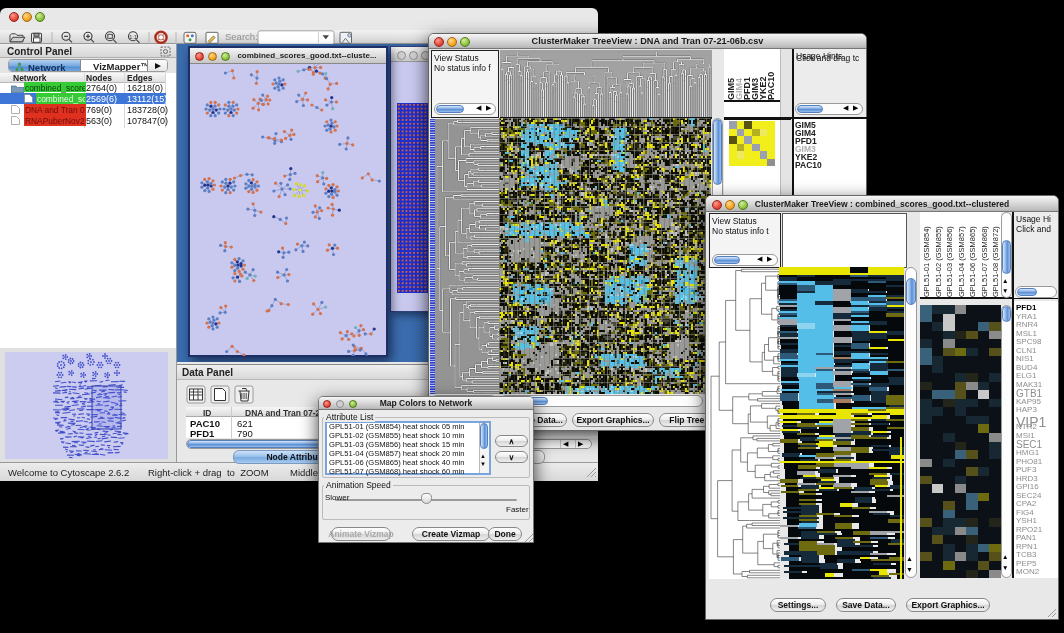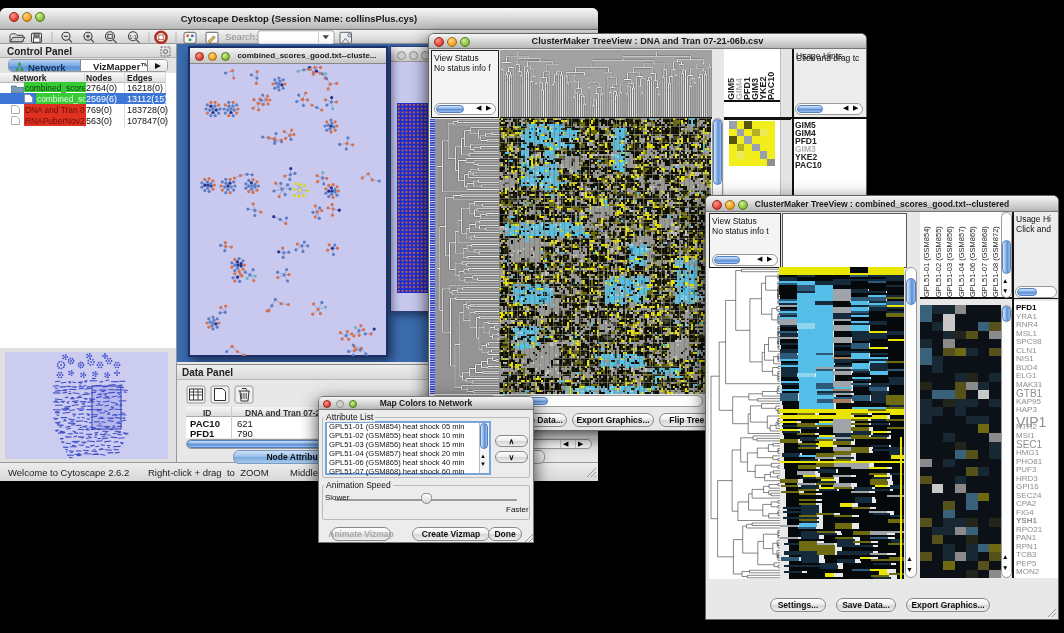--- a/index.html
+++ b/index.html
@@ -13,21 +13,20 @@
 .pill{position:absolute;border:1px solid #888;border-radius:8px;background:linear-gradient(#fff,#eee 45%,#d6d6d6 55%,#efefef);display:flex;align-items:center;justify-content:center;font-weight:bold;color:#111}
 .sb{position:absolute;background:#fdfdfd;border:1px solid #9a9a9a;border-radius:6px;overflow:hidden}
 .sbp{position:absolute;border-radius:5px;background:linear-gradient(#d7e6f8,#8db4e8 40%,#5b8fd6 60%,#9cc0ee);border:1px solid #5580c0}
 .sbv{position:absolute;background:#fdfdfd;border:1px solid #9a9a9a;border-radius:6px}
 .sbpv{position:absolute;border-radius:5px;background:linear-gradient(90deg,#d7e6f8,#8db4e8 40%,#5b8fd6 60%,#9cc0ee);border:1px solid #5580c0}
 .arr{position:absolute;color:#000;text-align:center}
 .panel{position:absolute;background:#f0f0f0;border:1px solid #555}
 .lbl{position:absolute;white-space:nowrap;color:#111}
 </style></head><body>
 <div class="win" style="left:0;top:8px;width:598px;height:473px;border-radius:6px 6px 0 0">
-    <div class="tbar" style="height:22px;font-size:9.5px;border-radius:6px 6px 0 0">Cytoscape Desktop (Session Name: collinsPlus.cys)</div>
     <div class="tl r" style="left:9px;top:3.5px;width:10px;height:10px"></div>
     <div class="tl o" style="left:22px;top:3.5px;width:10px;height:10px"></div>
     <div class="tl g" style="left:35px;top:3.5px;width:10px;height:10px"></div>
     <div class="abs" style="left:0;top:22px;width:598px;height:14px;background:linear-gradient(#f2f2f2,#d4d4d4);border-bottom:1px solid #999"></div>
     <svg class="abs" style="left:0;top:22px" width="598" height="14" fill="none" stroke="#444" stroke-width="1">
       <g transform="translate(0,-4.2)">
 <path d="M10 16v-6.5l1.5-1.5h4l1.5 1.5H23V16z" fill="#e4e4e4"></path>
         <path d="M10 16l2.8-4.5H25L22 16z" fill="#cfcfcf"></path>
 <rect x="31.5" y="7.5" width="10" height="9" rx="0.5" fill="#e8ecf2"></rect>
         <rect x="34" y="7.5" width="5" height="3" fill="#9a9a9a"></rect>
@@ -1094,21 +1093,21 @@
     <div class="abs" style="left:311px;top:235.95px;font-size:8px;font-weight:normal;color:#8e8e8e;white-space:nowrap">MSI1</div>
     <div class="abs" style="left:311px;top:244.48px;font-size:10px;font-weight:normal;color:#8e8e8e;white-space:nowrap">SEC1</div>
     <div class="abs" style="left:311px;top:253.01px;font-size:8px;font-weight:normal;color:#8e8e8e;white-space:nowrap">HMG1</div>
     <div class="abs" style="left:311px;top:261.53999999999996px;font-size:8px;font-weight:normal;color:#8e8e8e;white-space:nowrap">PHO81</div>
     <div class="abs" style="left:311px;top:270.07px;font-size:8px;font-weight:normal;color:#8e8e8e;white-space:nowrap">PUF3</div>
     <div class="abs" style="left:311px;top:278.6px;font-size:8px;font-weight:normal;color:#8e8e8e;white-space:nowrap">HRD3</div>
     <div class="abs" style="left:311px;top:287.13px;font-size:8px;font-weight:normal;color:#8e8e8e;white-space:nowrap">GPI16</div>
     <div class="abs" style="left:311px;top:295.65999999999997px;font-size:8px;font-weight:normal;color:#8e8e8e;white-space:nowrap">SEC24</div>
     <div class="abs" style="left:311px;top:304.19px;font-size:8px;font-weight:normal;color:#8e8e8e;white-space:nowrap">CPA2</div>
     <div class="abs" style="left:311px;top:312.71999999999997px;font-size:8px;font-weight:normal;color:#8e8e8e;white-space:nowrap">FIG4</div>
-    <div class="abs" style="left:311px;top:321.25px;font-size:8px;font-weight:bold;color:#8e8e8e;white-space:nowrap">YSH1</div>
+    <div class="abs" style="left:311px;top:321.25px;font-size:8px;font-weight:normal;color:#8e8e8e;white-space:nowrap">YSH1</div>
     <div class="abs" style="left:311px;top:329.78px;font-size:8px;font-weight:normal;color:#8e8e8e;white-space:nowrap">RPO21</div>
     <div class="abs" style="left:311px;top:338.30999999999995px;font-size:8px;font-weight:normal;color:#8e8e8e;white-space:nowrap">PAN1</div>
     <div class="abs" style="left:311px;top:346.84px;font-size:8px;font-weight:normal;color:#8e8e8e;white-space:nowrap">RPN1</div>
     <div class="abs" style="left:311px;top:355.37px;font-size:8px;font-weight:normal;color:#8e8e8e;white-space:nowrap">TCB3</div>
     <div class="abs" style="left:311px;top:363.9px;font-size:8px;font-weight:normal;color:#8e8e8e;white-space:nowrap">PEP5</div>
     <div class="abs" style="left:311px;top:372.43px;font-size:8px;font-weight:normal;color:#8e8e8e;white-space:nowrap">MON2</div>
     <div class="pill" style="left:65px;top:403px;width:56px;height:14px;font-size:8.5px">Settings...</div>
     <div class="pill" style="left:131px;top:403px;width:60px;height:14px;font-size:8.5px">Save Data...</div>
     <div class="pill" style="left:201px;top:403px;width:84px;height:14px;font-size:8.5px">Export Graphics...</div>
     <svg class="abs" style="left:342px;top:413px" width="10" height="10" stroke="#999" stroke-width="1">

